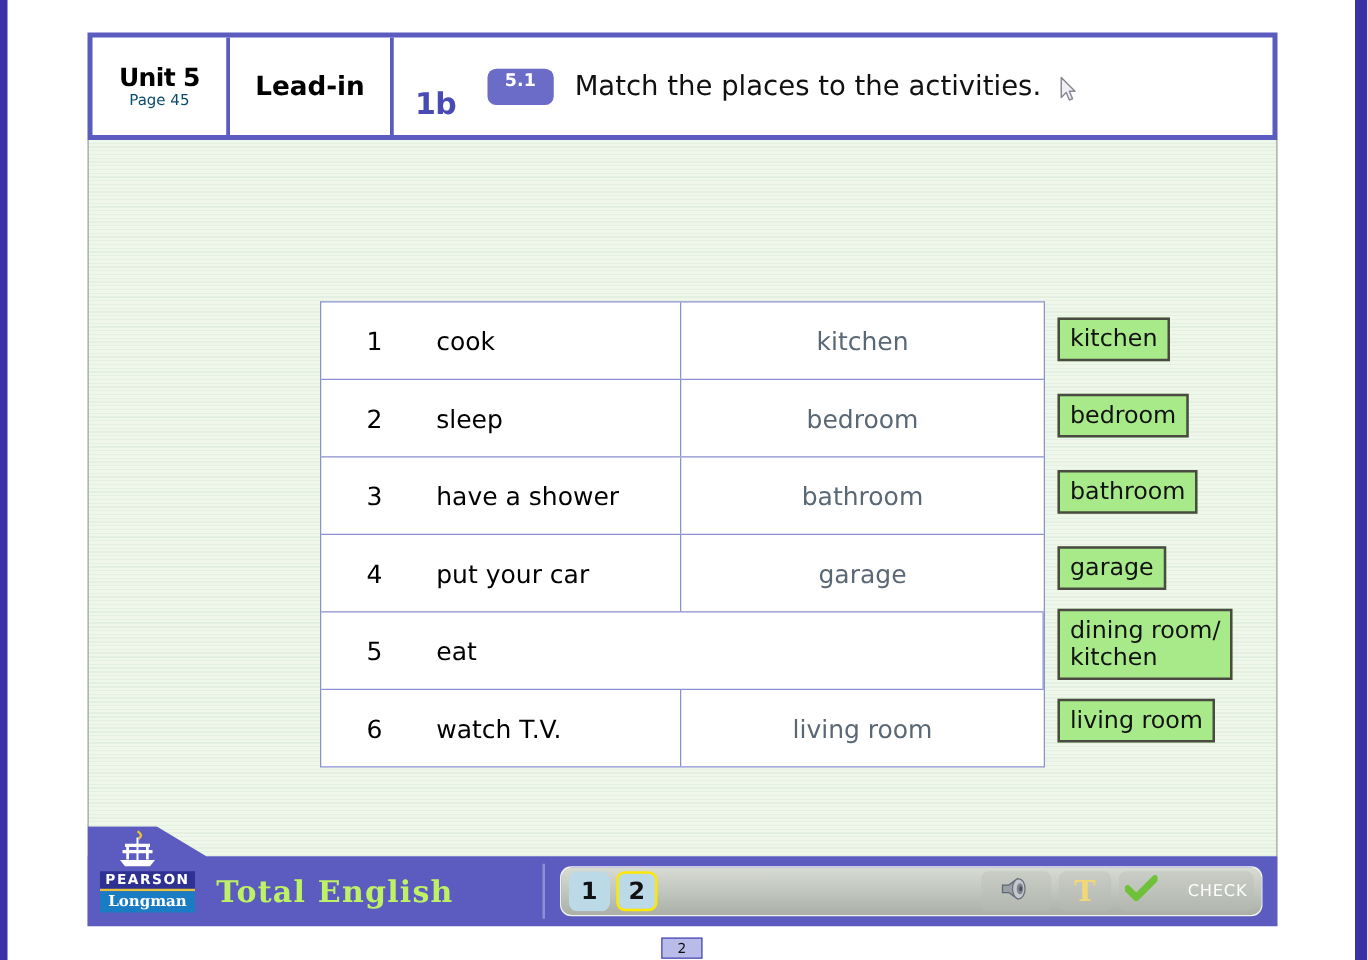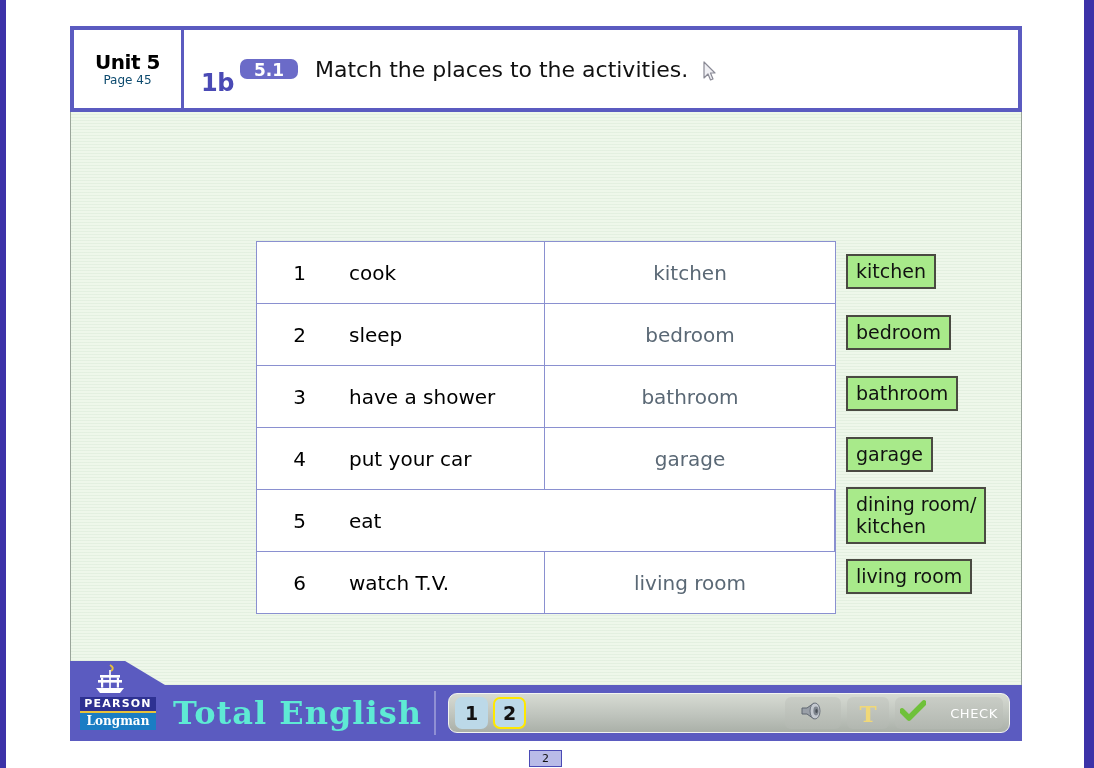--- a/index.html
+++ b/index.html
@@ -84,27 +84,27 @@
     gap: 0px;
   }
   .task-num {
     font-weight: bold;
     font-size: 24px;
     color: #4a4ab5;
     letter-spacing: -0.5px;
     margin-top: 28px;
   }
   .task-badge {
-    margin-left: 6px;
+    margin-left: 25px;
     background: #6b6bc8;
     color: #ffffff;
     font-weight: bold;
-    font-size: 17px;
+    font-size: 14px;
     border-radius: 7px;
-    padding: 3px 14px 0 14px;
+    padding: 3px 14px 12px 14px;
     line-height: 1;
   }
   .task-text {
     margin-left: 17px;
     font-size: 22px;
     color: #111;
   }
   .cursor-arrow {
     margin-left: 14px;
     width: 16px;
@@ -248,22 +248,22 @@
     background: #1a7dc4;
     padding: 1px 0 2px 0;
   }
   .brand-title {
     position: absolute;
     left: 103px;
     top: 50%;
     transform: translateY(-50%);
     font-family: "DejaVu Serif", serif;
     font-weight: bold;
-    font-size: 32px;
-    color: #5eead4;
+    font-size: 24px;
+    color: #bef264;
     letter-spacing: 1px;
   }
   .brand-divider {
     position: absolute;
     left: 364px;
     top: 6px;
     width: 2px;
     height: 44px;
     background: #8f8fd4;
   }
@@ -353,20 +353,21 @@
 
   <div id="app">
 
     <div class="header">
 
       <div class="hdr-cell hdr-unit">
         <div class="unit-line">Unit 5</div>
         <div class="page-line">Page 45</div>
       </div>
 
+      <div class="hdr-cell hdr-lead">Lead-in</div>
 
       <div class="hdr-cell hdr-task">
         <span class="task-num">1b</span>
         <span class="task-badge">5.1</span>
         <span class="task-text">Match the places to the activities.</span>
         <span class="cursor-arrow">
           <svg viewBox="0 0 16 22" width="16" height="22">
             <path d="M2 1 L2 17 L6 13 L8.5 19 L11 18 L8.5 12 L13 12 Z" fill="#f0f0f4" stroke="#8a8a95" stroke-width="1.2" stroke-linejoin="round"></path>
           </svg>
         </span>

